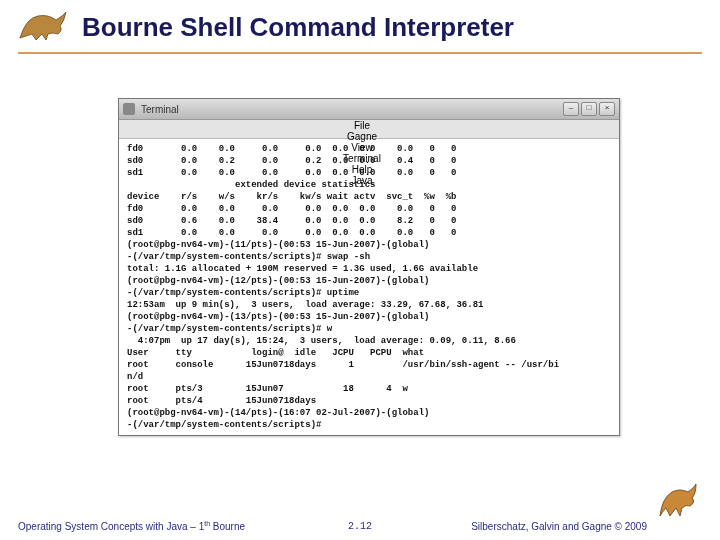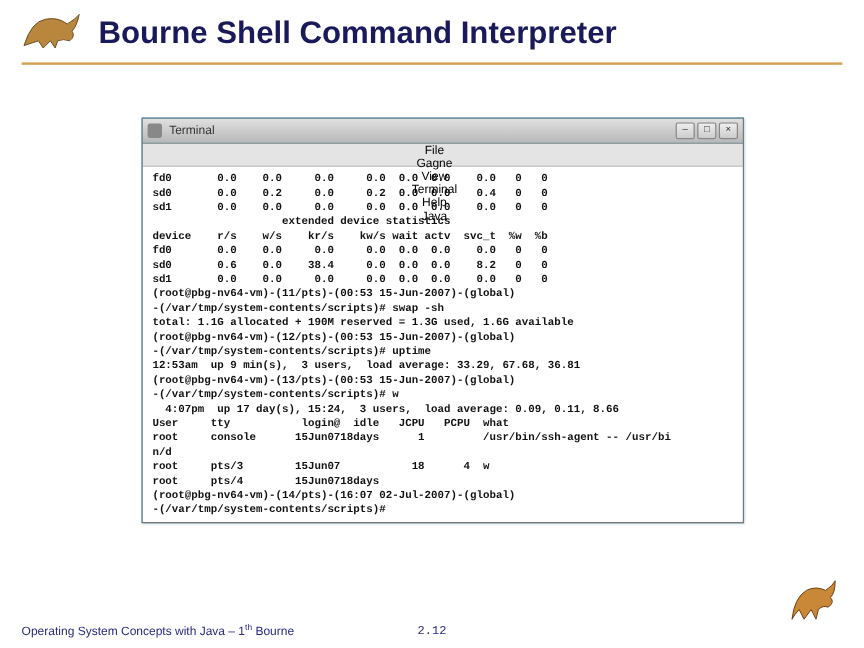--- a/index.html
+++ b/index.html
@@ -188,20 +188,21 @@
 root     pts/4        15Jun0718days
 (root@pbg-nv64-vm)-(14/pts)-(16:07 02-Jul-2007)-(global)
 -(/var/tmp/system-contents/scripts)#</div>
   </div>
 
   <div class="footer">
     <div class="left">
       <span>Operating System Concepts with Java – 1</span><sup>th</sup><span> Bourne</span>
     </div>
     <div class="center">2.12</div>
+    <div class="right">Silberschatz, Galvin and Gagne © 2009</div>
   </div>
 
   <div class="dino-bottom">
     <svg viewBox="0 0 42 38">
       <path d="M4 34 Q6 16 16 10 Q24 6 32 10 Q38 6 40 2 Q40 12 36 16 Q40 20 34 24 Q30 22 26 26 L24 34 L20 26 L14 34 L10 26 Q6 30 4 34 Z" fill="#c88838" stroke="#6b3a12" stroke-width="0.8"></path>
     </svg>
   </div>
 
 </div>
 

